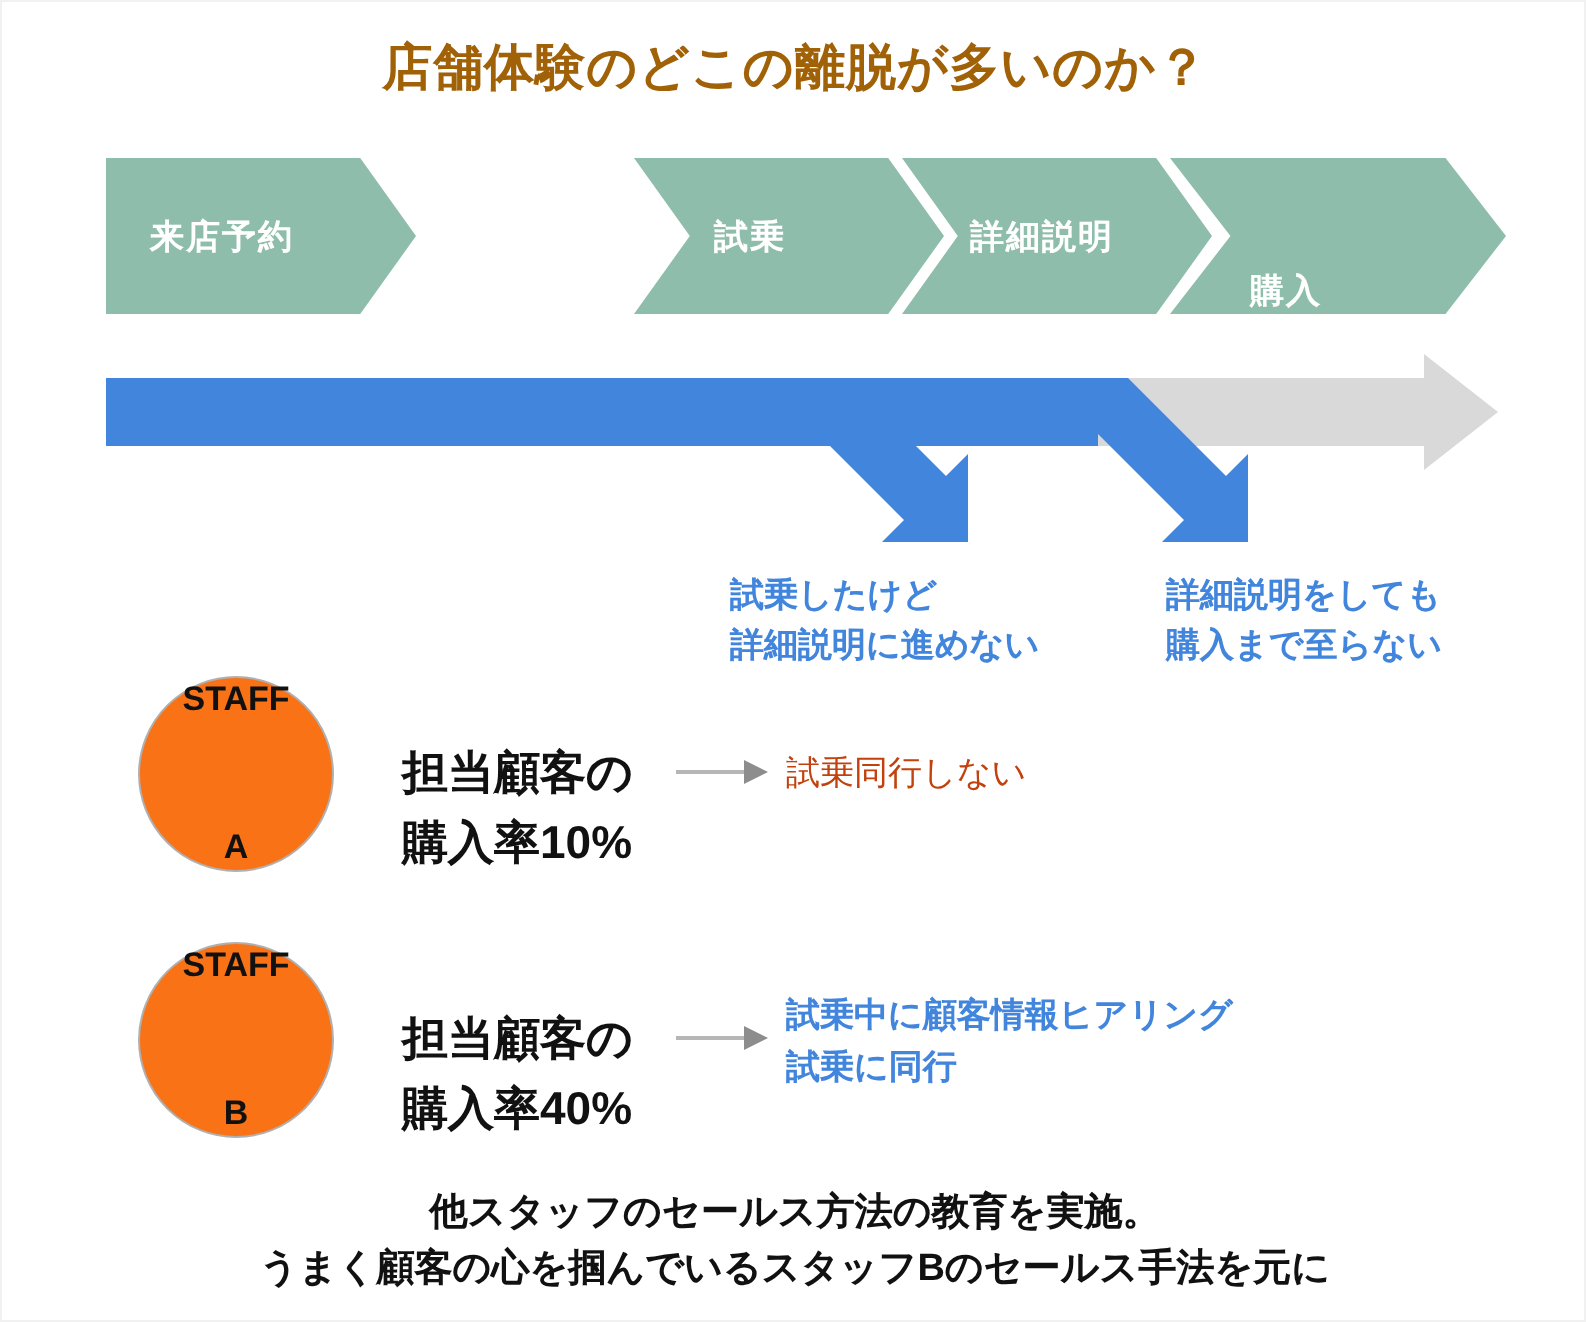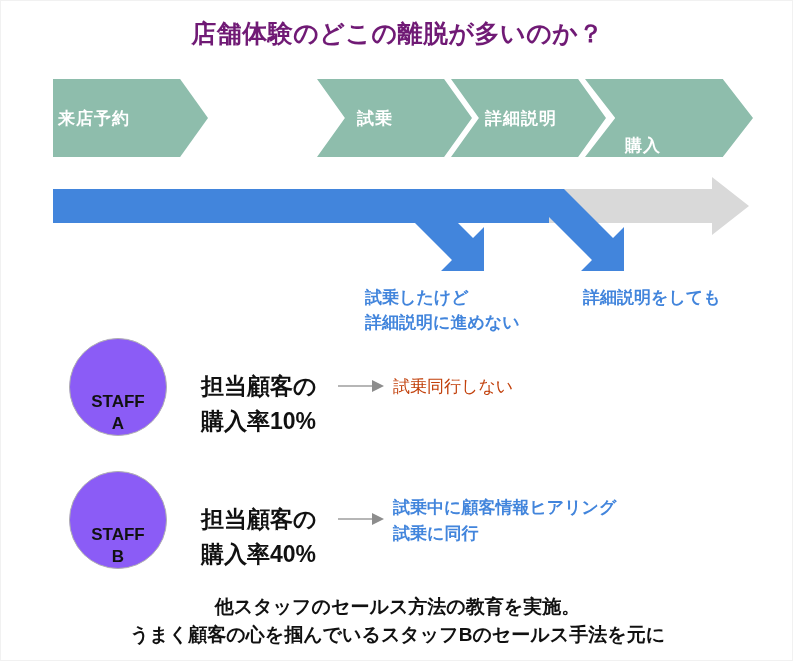--- a/index.html
+++ b/index.html
@@ -22,21 +22,21 @@
 
   
   .title {
     position: absolute;
     left: 0;
     top: 16px;
     width: 793px;
     text-align: center;
     font-size: 25px;
     font-weight: 700;
-    color: #701a75;
+    color: #a16207;
     letter-spacing: 0.5px;
     white-space: nowrap;
   }
 
   
   .stage-row {
     position: absolute;
     left: 52px;
     top: 78px;
     width: 700px;
@@ -93,22 +93,22 @@
   .staff-circle {
     position: absolute;
     width: 98px;
     height: 98px;
     border-radius: 50%;
     border: 1.5px solid #b0b0b0;
     box-sizing: border-box;
     display: flex;
     flex-direction: column;
     align-items: center;
-    justify-content: flex-end;
-    background: #8b5cf6;
+    justify-content: space-between;
+    background: #f97316;
   }
   .staff-circle span {
     font-size: 17px;
     font-weight: 700;
     color: #111111;
     line-height: 1.3;
   }
   .metric {
     position: absolute;
     font-size: 23px;
@@ -147,21 +147,21 @@
   .conclusion div { white-space: nowrap; }
 </style>
 </head>
 <body>
 
 <div id="canvas">
 
   <div class="title">店舗体験のどこの離脱が多いのか？</div>
 
   <div class="stage-row">
-    <div class="stage stage-first" style="left:0px; width:155px; padding-left:5px;">
+    <div class="stage stage-first" style="left:0px; width:155px; padding-left:22px;">
       <span class="stage-label">来店予約</span>
     </div>
     <div class="stage stage-mid" style="left:264px; width:155px; padding-left:40px;">
       <span class="stage-label">試乗</span>
     </div>
     <div class="stage stage-mid" style="left:398px; width:155px; padding-left:34px;">
       <span class="stage-label">詳細説明</span>
     </div>
     <div class="stage stage-mid" style="left:532px; width:168px; padding-left:40px;align-items:flex-end;">
       <span class="stage-label">購入</span>
@@ -188,20 +188,21 @@
       <polygon points="371,512 383,518 371,524" fill="#8d8d8d"></polygon>
     </g>
   </svg>
 
   <div class="callout callout-1">
     <div>試乗したけど</div>
     <div>詳細説明に進めない</div>
   </div>
   <div class="callout callout-2">
     <div>詳細説明をしても</div>
+    <div>購入まで至らない</div>
   </div>
 
   <div class="staff-circle" style="left:68px; top:337px;">
     <span>STAFF</span>
     <span>A</span>
   </div>
   <div class="metric" style="left:200px; top:368px;">
     <div>担当顧客の</div>
     <div>購入率10%</div>
   </div>

